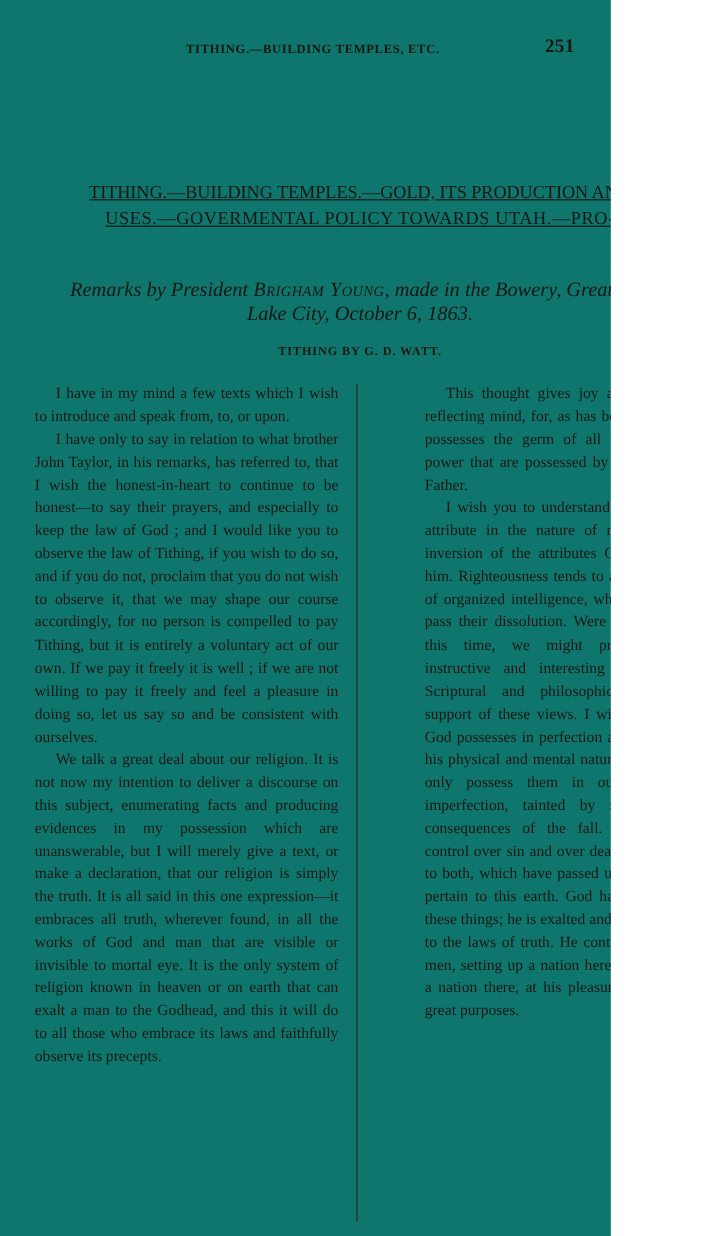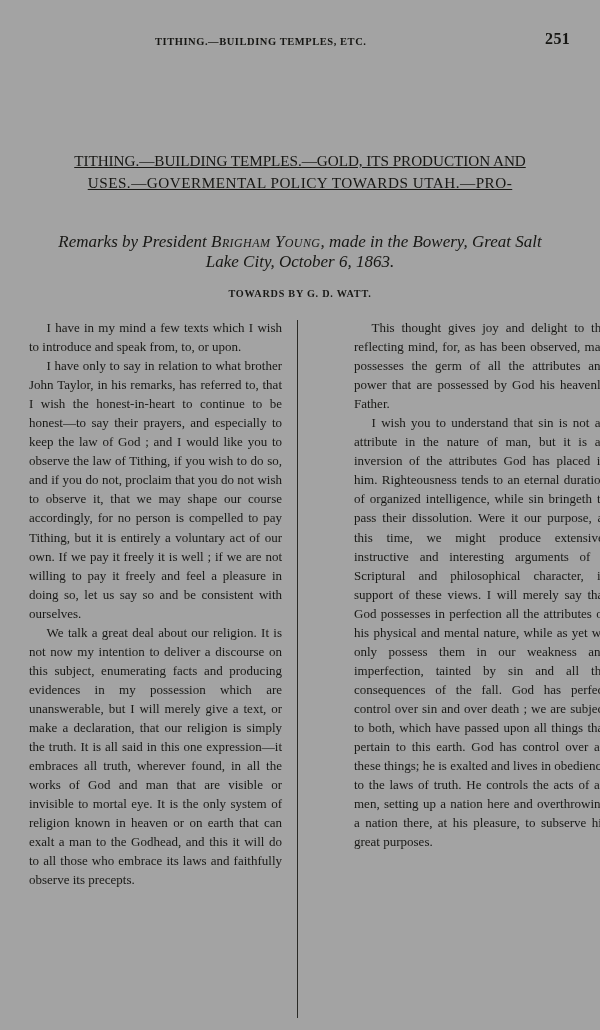--- a/index.html
+++ b/index.html
@@ -8,23 +8,23 @@
     padding: 0;
     background: #ffffff;
   }
   body {
     font-family: "Liberation Serif", "DejaVu Serif", serif;
     color: #1b1b18;
   }
 
   .page {
     position: relative;
-    width: 600px;
+    width: 509px;
     height: 1030px;
-    background: #a3a3a3;
+    background: #0f766e;
     overflow: hidden;
     box-sizing: border-box;
   }
 
   
   .running-head {
     position: absolute;
     top: 36px;
     left: 30px;
     right: 30px;
@@ -149,21 +149,21 @@
     <div class="running-head-folio">251</div>
   </div>
 
   <div class="title-block">
     <div class="title-line l1">TITHING.—BUILDING TEMPLES.—GOLD, ITS PRODUCTION AND</div>
     <div class="title-line l2">USES.—GOVERMENTAL POLICY TOWARDS UTAH.—PRO-</div>
   </div>
 
   <div class="attribution"><span>Remarks by President </span><span class="smallcaps">Brigham Young</span><span>, made in the Bowery, Great Salt Lake City, October 6, 1863.</span></div>
 
-  <div class="reporter">TOWARDS BY G. D. WATT.</div>
+  <div class="reporter">TITHING BY G. D. WATT.</div>
 
   <div class="columns">
 
     <div class="column left">
       <p>I have in my mind a few texts which I wish to introduce and speak from, to, or upon.</p>
       <p>I have only to say in relation to what brother John Taylor, in his remarks, has referred to, that I wish the honest-in-heart to continue to be honest—to say their prayers, and especially to keep the law of God ; and I would like you to observe the law of Tithing, if you wish to do so, and if you do not, proclaim that you do not wish to observe it, that we may shape our course accordingly, for no person is compelled to pay Tithing, but it is entirely a voluntary act of our own.  If we pay it freely it is well ; if we are not willing to pay it freely and feel a pleasure in doing so, let us say so and be consistent with ourselves.</p>
       <p>We talk a great deal about our religion.  It is not now my intention to deliver a discourse on this subject, enumerating facts and producing evidences in my possession which are unanswerable, but I will merely give a text, or make a declaration, that our religion is simply the truth.  It is all said in this one expression—it embraces all truth, wherever found, in all the works of God and man that are visible or invisible to mortal eye.  It is the only system of religion known in heaven or on earth that can exalt a man to the Godhead, and this it will do to all those who embrace its laws and faithfully observe its precepts.</p>
     </div>
 
     <div class="rule"></div>

